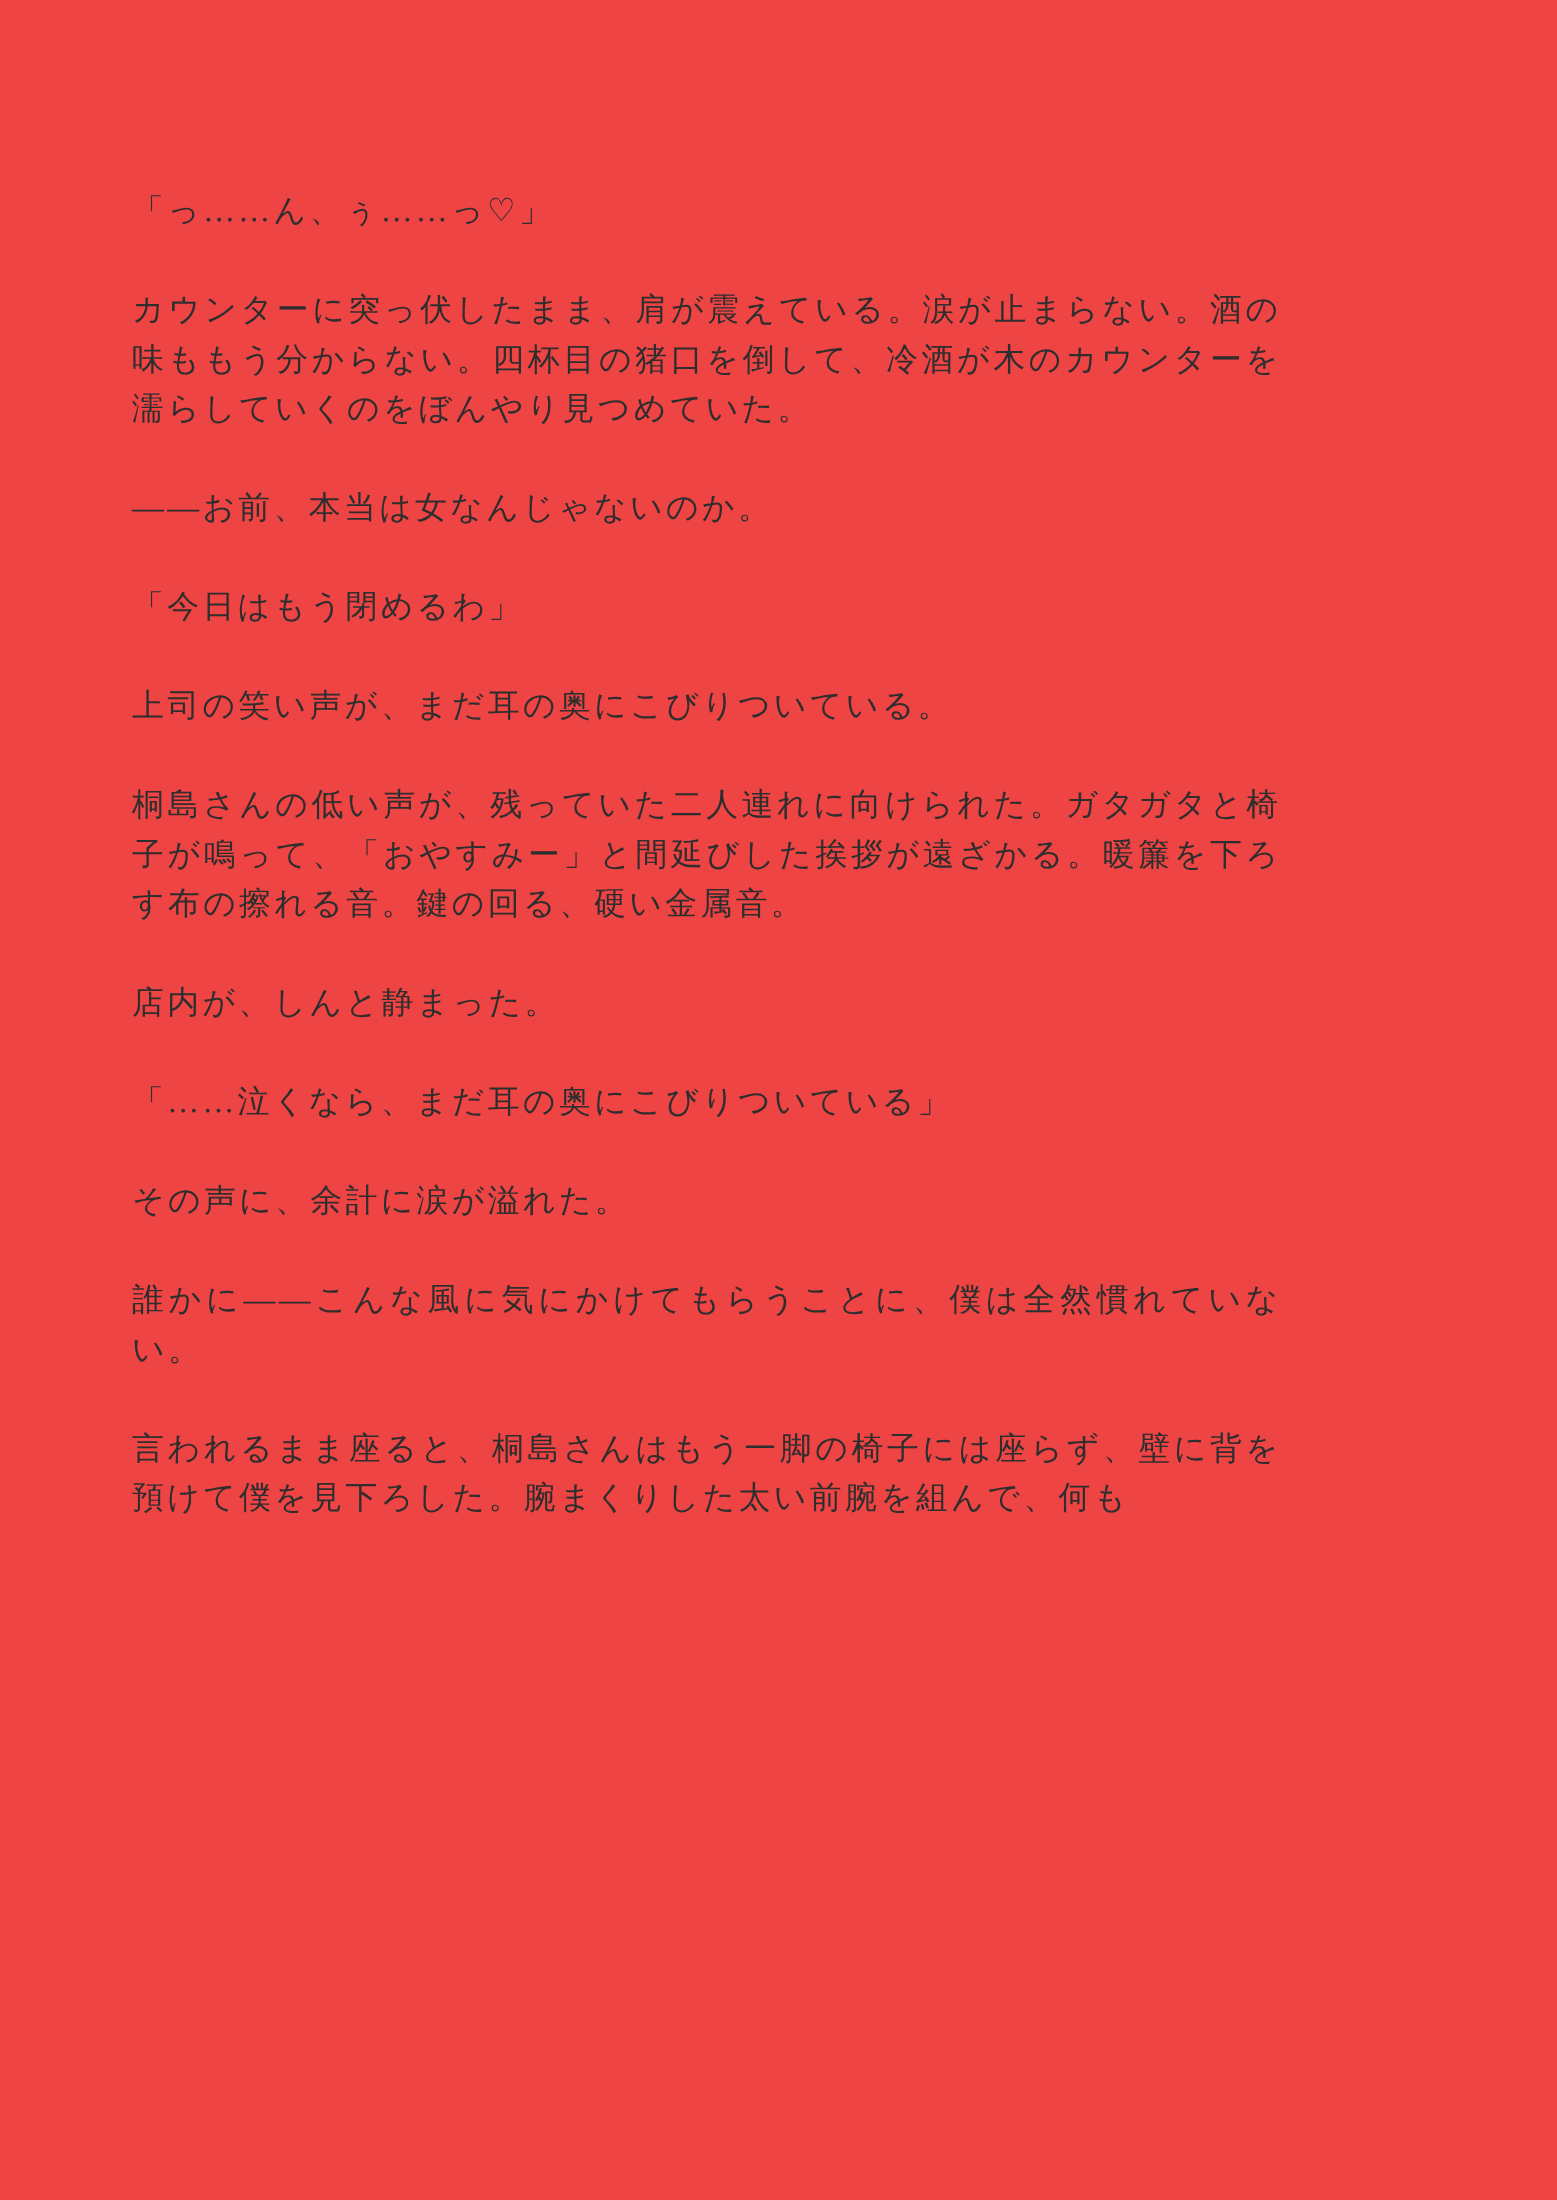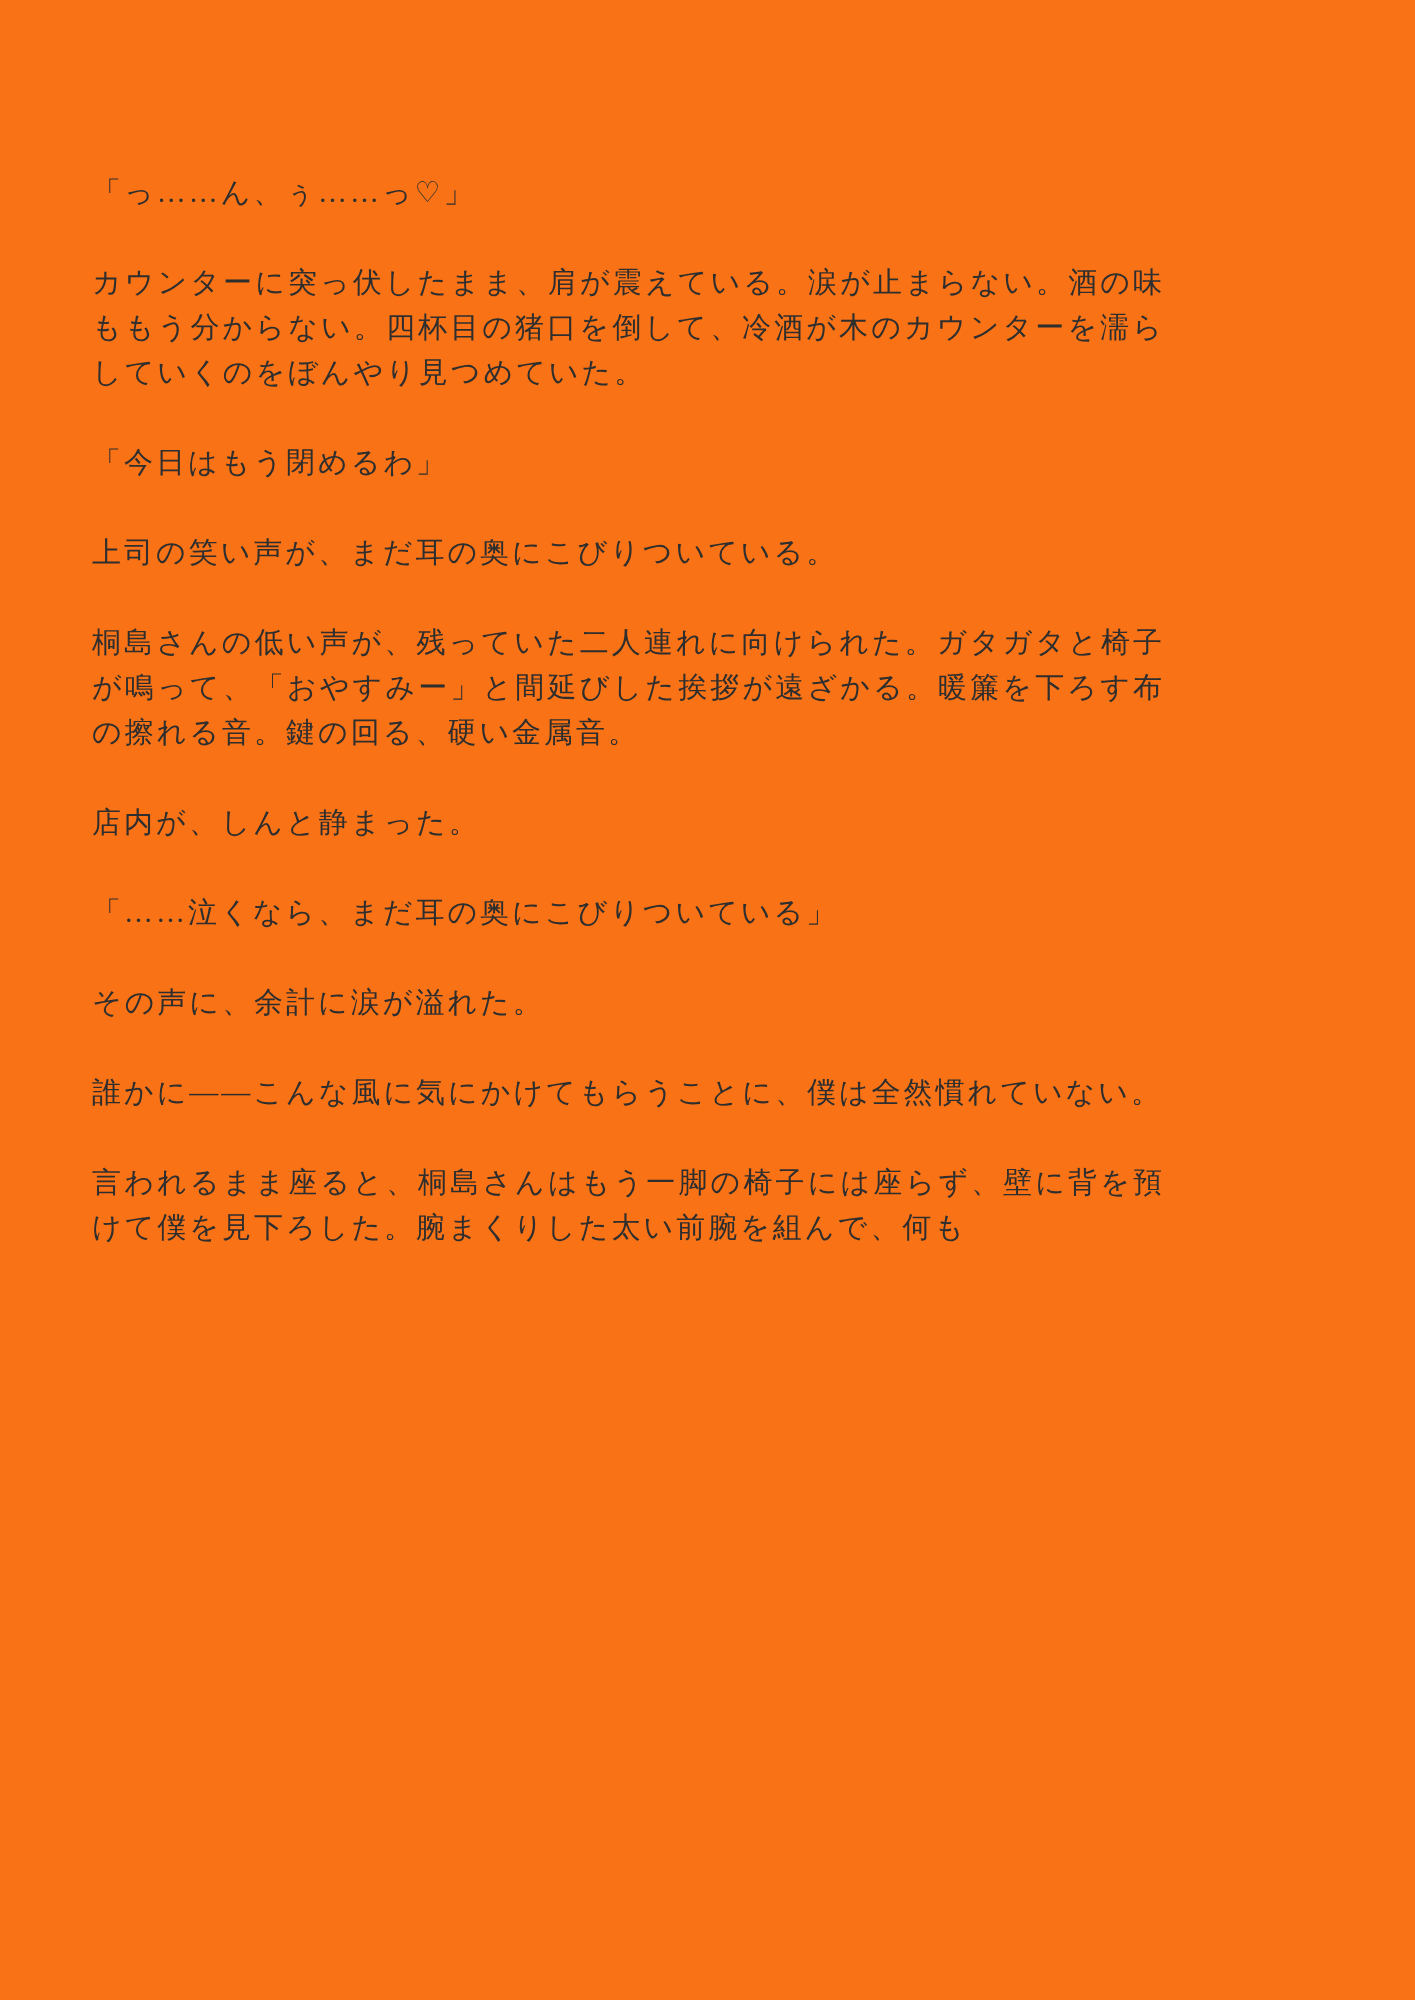--- a/index.html
+++ b/index.html
@@ -10,22 +10,22 @@
   body {
     width: 1415px;
     height: 2000px;
     overflow: hidden;
     font-family: "Liberation Serif", "DejaVu Serif", serif;
   }
   .page {
     box-sizing: border-box;
     width: 1415px;
     height: 2000px;
-    padding: 170px 250px 0 92px;
-    background: #f97316;
+    padding: 170px 250px 0 120px;
+    background: #ef4444;
   }
   .page p {
     margin: 0 0 45px 0;
     font-size: 29px;
     line-height: 45px;
     letter-spacing: 3px;
     color: #2e2e2e;
     text-align: justify;
     text-justify: inter-character;
     font-weight: 400;
@@ -33,20 +33,21 @@
   }
 </style>
 </head>
 <body>
 
 <div class="page">
   <div>
 
   <p>「っ……ん、ぅ……っ♡」</p>
       <p>カウンターに突っ伏したまま、肩が震えている。涙が止まらない。酒の味ももう分からない。四杯目の猪口を倒して、冷酒が木のカウンターを濡らしていくのをぼんやり見つめていた。</p>
+      <p>――お前、本当は女なんじゃないのか。</p>
       <p>「今日はもう閉めるわ」</p>
       <p>上司の笑い声が、まだ耳の奥にこびりついている。</p>
       <p>桐島さんの低い声が、残っていた二人連れに向けられた。ガタガタと椅子が鳴って、「おやすみー」と間延びした挨拶が遠ざかる。暖簾を下ろす布の擦れる音。鍵の回る、硬い金属音。</p>
       <p>店内が、しんと静まった。</p>
       <p>「……泣くなら、まだ耳の奥にこびりついている」</p>
       <p>その声に、余計に涙が溢れた。</p>
       <p>誰かに――こんな風に気にかけてもらうことに、僕は全然慣れていない。</p>
       <p>言われるまま座ると、桐島さんはもう一脚の椅子には座らず、壁に背を預けて僕を見下ろした。腕まくりした太い前腕を組んで、何も</p>
     </div>
 </div>

